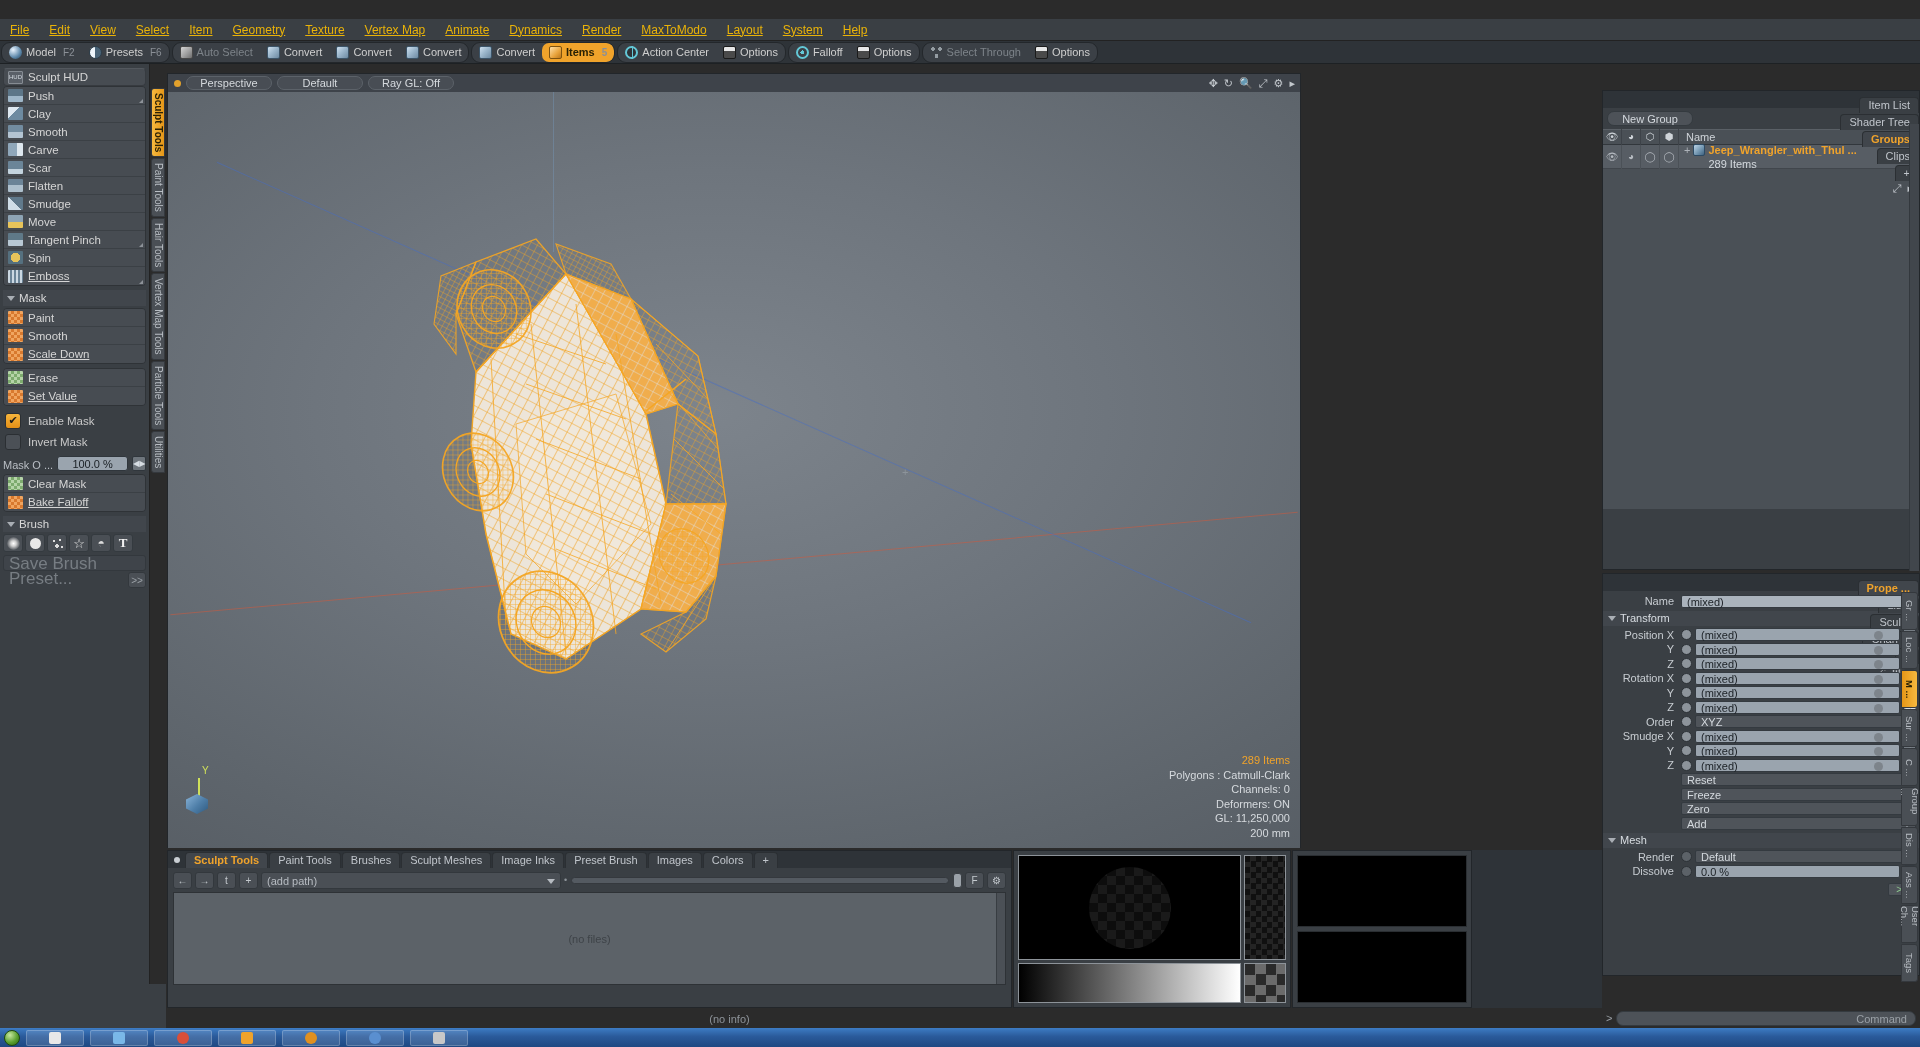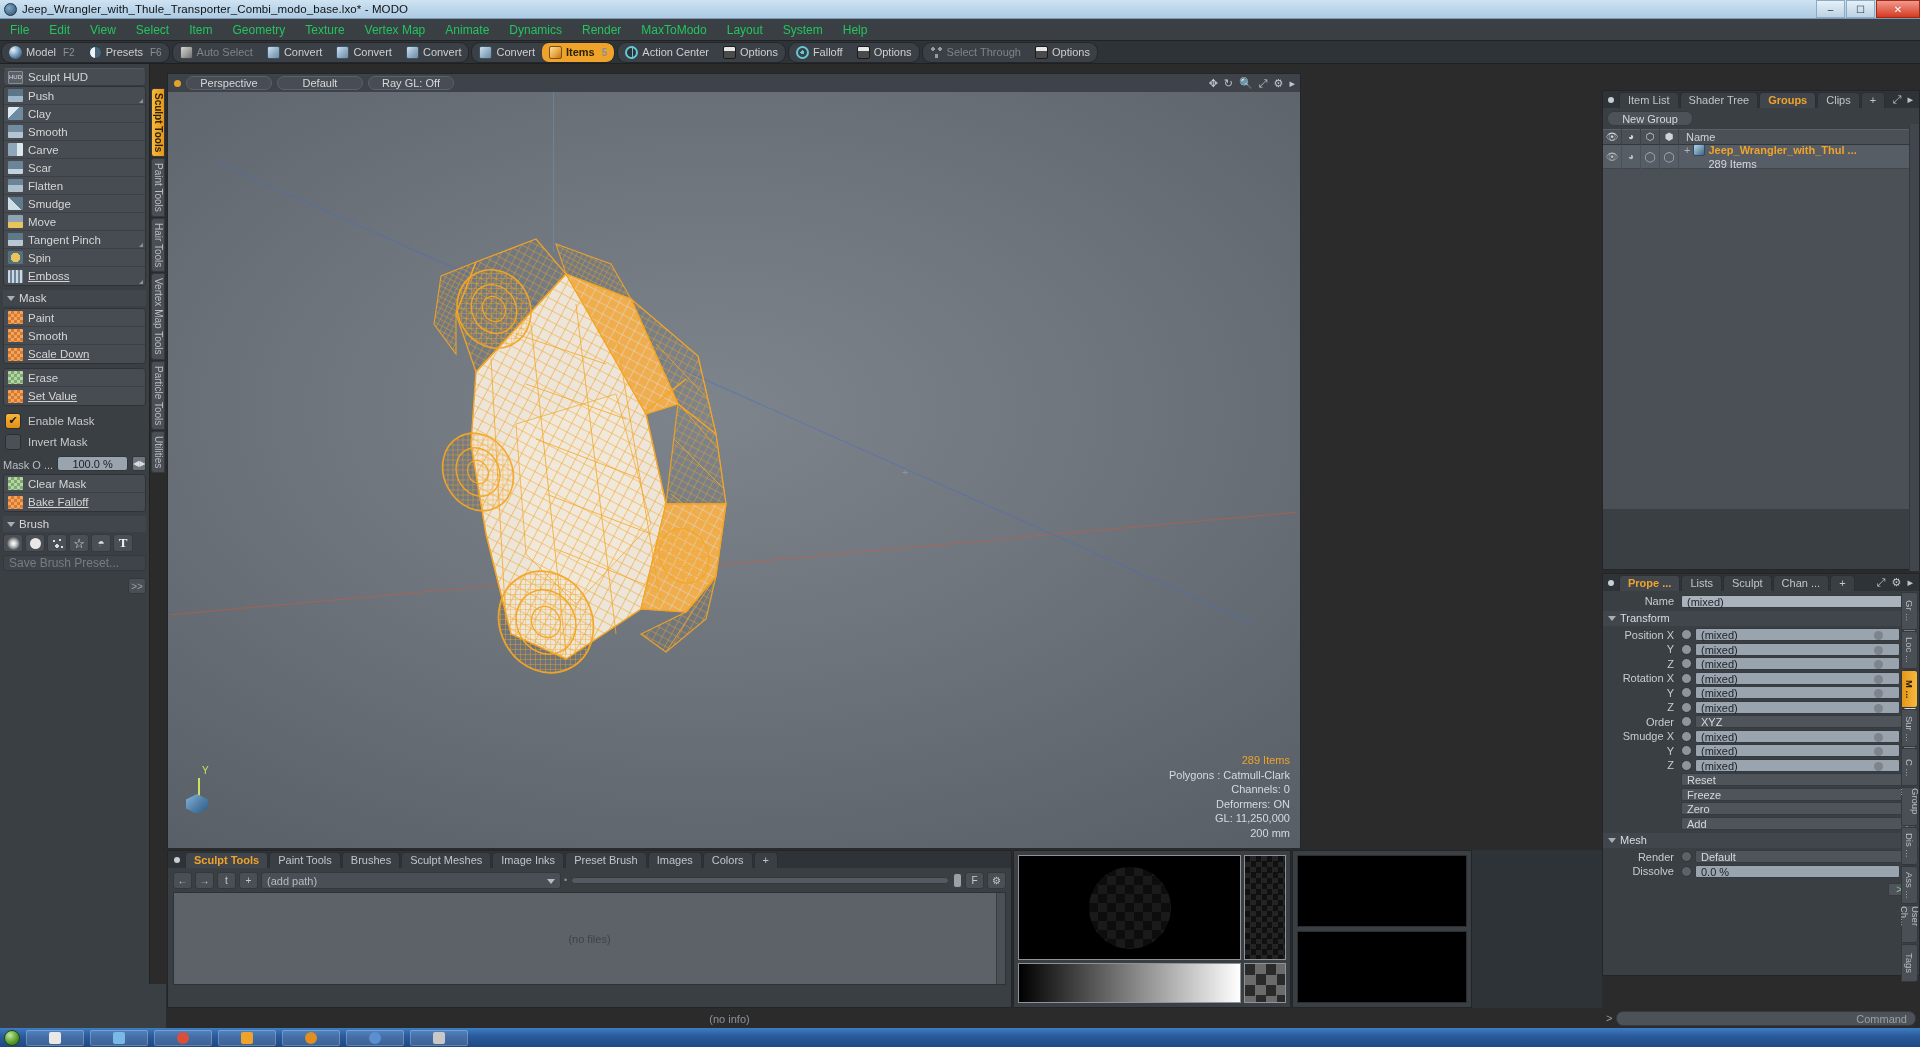--- a/index.html
+++ b/index.html
@@ -36,21 +36,21 @@
     font-size: 10px; color: #17364f;
   }
   .win-btn.close { background: linear-gradient(to bottom, #f09a8e, #d63a22); color: #fff; border-color: #a02a16; width: 44px; }
 
   
   .menubar {
     position: absolute; left: 0; top: 19px; width: 1920px; height: 22px;
     background: #3a3f44; display: flex; align-items: center;
     border-bottom: 1px solid #222;
   }
-  .menu-item { padding: 0 10px; height: 22px; line-height: 22px; color: #22c55e; font-size: 12px; }
+  .menu-item { padding: 0 10px; height: 22px; line-height: 22px; color: #eab308; font-size: 12px; text-decoration: underline; }
 
   
   .toolbar {
     position: absolute; left: 0; top: 41px; width: 1920px; height: 23px;
     background: #2e3338; display: flex; align-items: center; gap: 0;
     border-bottom: 1px solid #1d2124;
   }
   .tb-group { display: flex; align-items: flex-start; height: 21px; margin: 0 1px;
     border: 1px solid #23272b; border-radius: 9px; overflow: hidden; background: #3b4046; }
   .tb-btn {
@@ -149,21 +149,21 @@
   .bi-spray{ width:13px;height:13px;background:
       radial-gradient(circle at 3px 4px,#ddd 1.5px,transparent 1.5px),
       radial-gradient(circle at 9px 3px,#ddd 1.5px,transparent 1.5px),
       radial-gradient(circle at 6px 9px,#ddd 2px,transparent 2px),
       radial-gradient(circle at 11px 10px,#ddd 1.5px,transparent 1.5px); }
   .bi-star { color:#e2e2e2; font-size:13px; line-height:13px; }
   .bi-proc { color:#dcdcdc; font-size:12px; }
   .bi-text { color:#f0f0f0; font-size:13px; font-weight:bold; font-family:"Liberation Serif",serif; }
   .savepreset {
     height: 16px; background: #3f444a; border: 1px solid #33383d; border-radius: 3px;
-    color: #777d83; font-size: 12px; padding: 0 5px; line-height: 15px; margin-bottom: 7px;
+    color: #777d83; font-size: 17px; padding: 0 5px; line-height: 15px; margin-bottom: 1px;
   }
   .chev-btn {
     width: 18px; height: 16px; margin-left: auto; background: #4a4f55; border: 1px solid #33383d;
     border-radius: 3px; color: #9aa0a6; font-size: 10px; text-align: center; line-height: 15px;
   }
 
   
   .vtabs {
     position: absolute; left: 151px; top: 88px; width: 14px; height: 425px;
     display: flex; flex-direction: column; gap: 1px;
@@ -276,21 +276,21 @@
   .pp-grad-sq { width: 42px; border: 1px solid #8d9399;
     background: repeating-conic-gradient(#6b6b6b 0% 25%, #2a2a2a 0% 50%) 0 0/21px 21px; }
   .pp-split { display:flex; flex-direction:column; gap:4px; height:100%; }
   .pp-split .half { flex:1; background:#000; border:1px solid #2a2e32; }
 
   
   .rightpanel {
     position: absolute; left: 1602px; top: 90px; width: 318px; height: 480px;
     background: #3a3f44; border: 1px solid #22262a;
   }
-  .rp-tabs { display: flex; align-items: flex-end; height: 17px; background: #2e3338; padding-left: 5px; gap: 1px; }
+  .rp-tabs { display: flex; align-items: flex-end; height: 17px; background: #2e3338; padding-left: 5px; gap: 1px; flex-direction: column; }
   .rp-tabs .dot { width: 6px; height: 6px; border-radius: 50%; background: #c9ced3; margin: 0 4px 5px 0; }
   .rp-tab {
     height: 16px; padding: 0 8px; font-size: 11px; color: #c0c5cb; line-height: 15px;
     background: #3a3f44; border: 1px solid #2b2f33; border-bottom: none; border-radius: 4px 4px 0 0;
   }
   .rp-tab.active { background: #41464c; color: #f0a32b; font-weight: bold; }
   .rp-tab-icons { margin-left: auto; display: flex; gap: 6px; padding: 0 6px 2px 0; color: #c0c5cb; font-size: 11px; }
   .newgroup {
     margin: 3px 4px; height: 15px; width: 86px; background: #4d5258; border: 1px solid #343a3f;
     border-radius: 7px; color: #d4d9de; font-size: 11px; text-align: center; line-height: 14px;
@@ -377,29 +377,20 @@
     border-radius: 2px; display:flex; align-items:center; justify-content:center; }
   .tb-ico { width: 12px; height: 12px; border-radius: 2px; }
   .leftpanel-bottom { position: absolute; left: 0; top: 984px; width: 166px; height: 44px; background: #3a3f44; }
   .edge-fill { position: absolute; left: 1292px; top: 850px; width: 310px; height: 158px; background: #2e3338; }
 </style>
 </head>
 <body>
 
 <div id="app">
 
-  <div class="titlebar">
-    <div class="title-icon"></div>
-    <div class="title-text">Jeep_Wrangler_with_Thule_Transporter_Combi_modo_base.lxo* - MODO</div>
-    <div class="win-buttons">
-      <div class="win-btn">–</div>
-      <div class="win-btn">☐</div>
-      <div class="win-btn close">✕</div>
-    </div>
-  </div>
 
   <div class="menubar" id="menubar">
       <div class="menu-item">File</div>
       <div class="menu-item">Edit</div>
       <div class="menu-item">View</div>
       <div class="menu-item">Select</div>
       <div class="menu-item">Item</div>
       <div class="menu-item">Geometry</div>
       <div class="menu-item">Texture</div>
       <div class="menu-item">Vertex Map</div>

